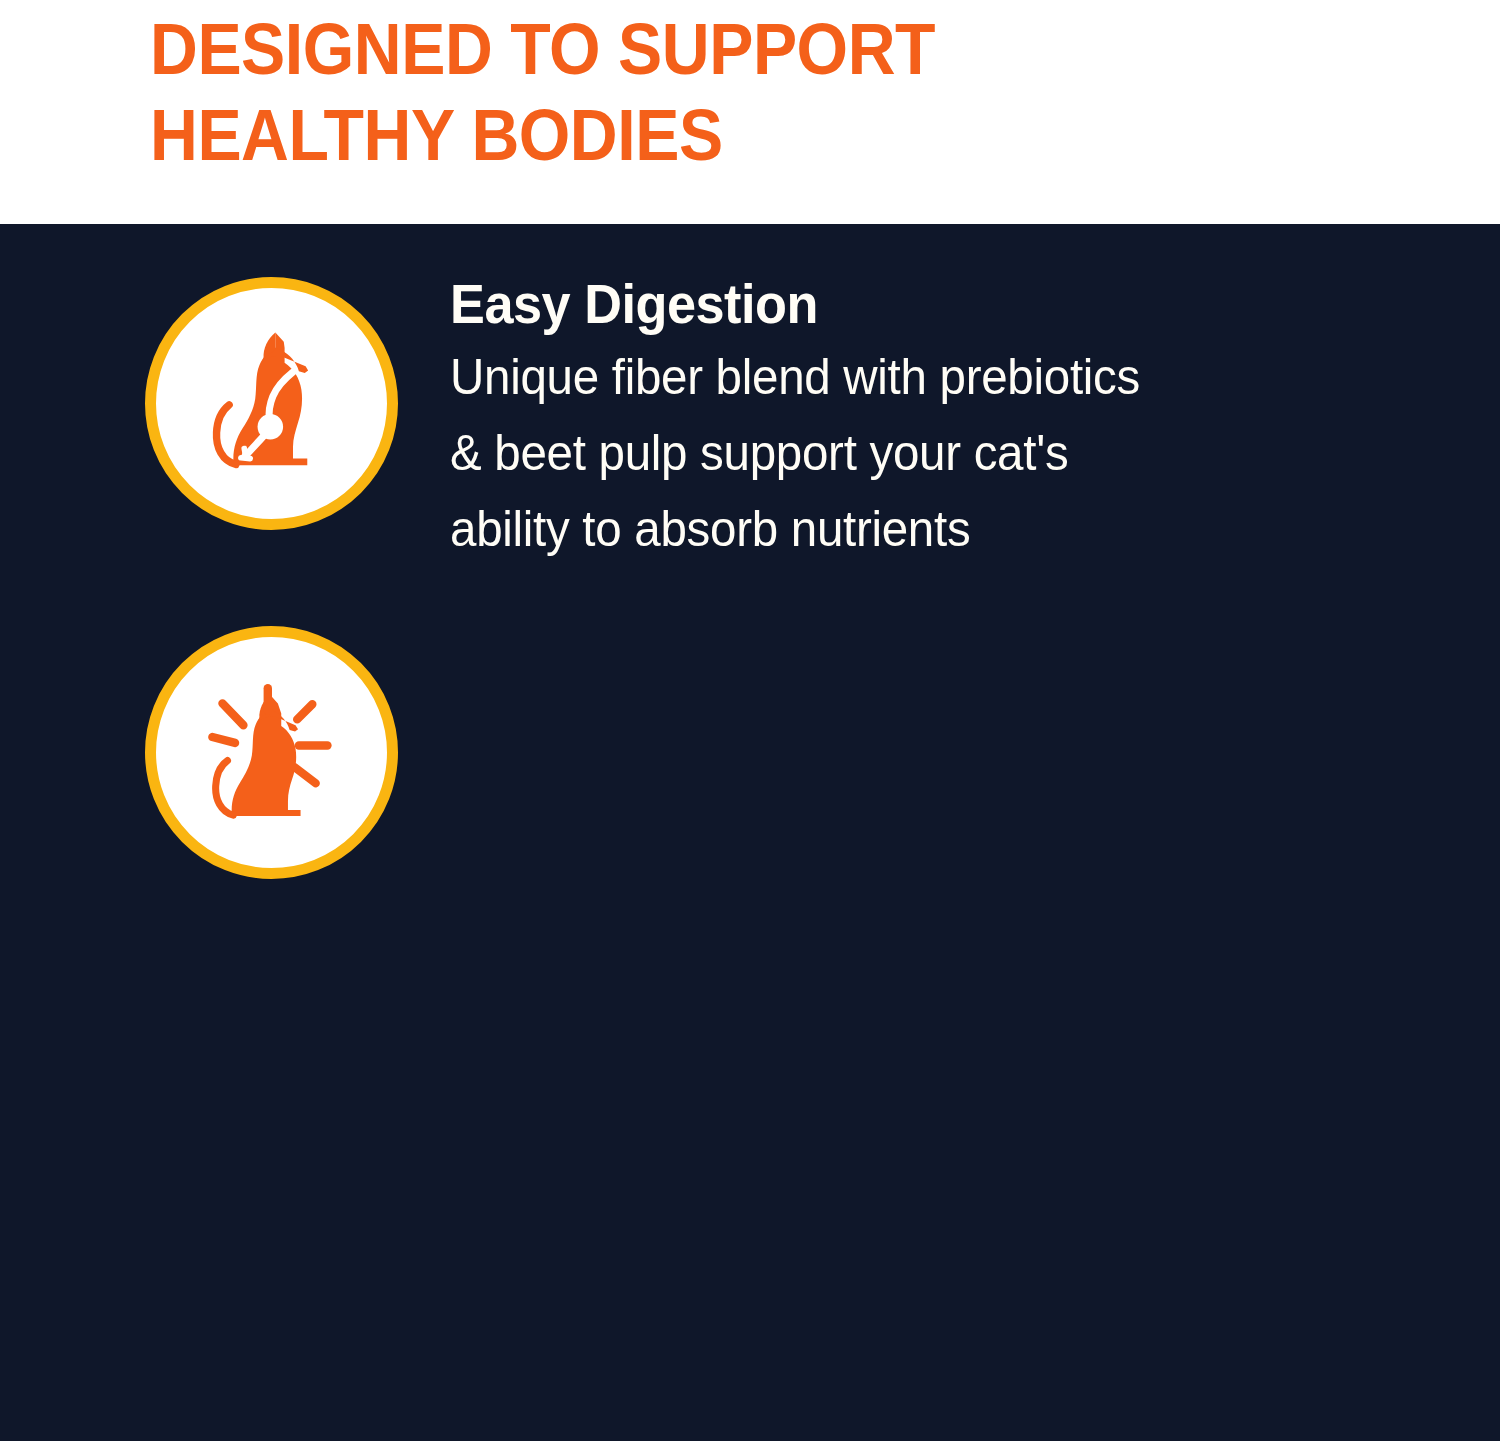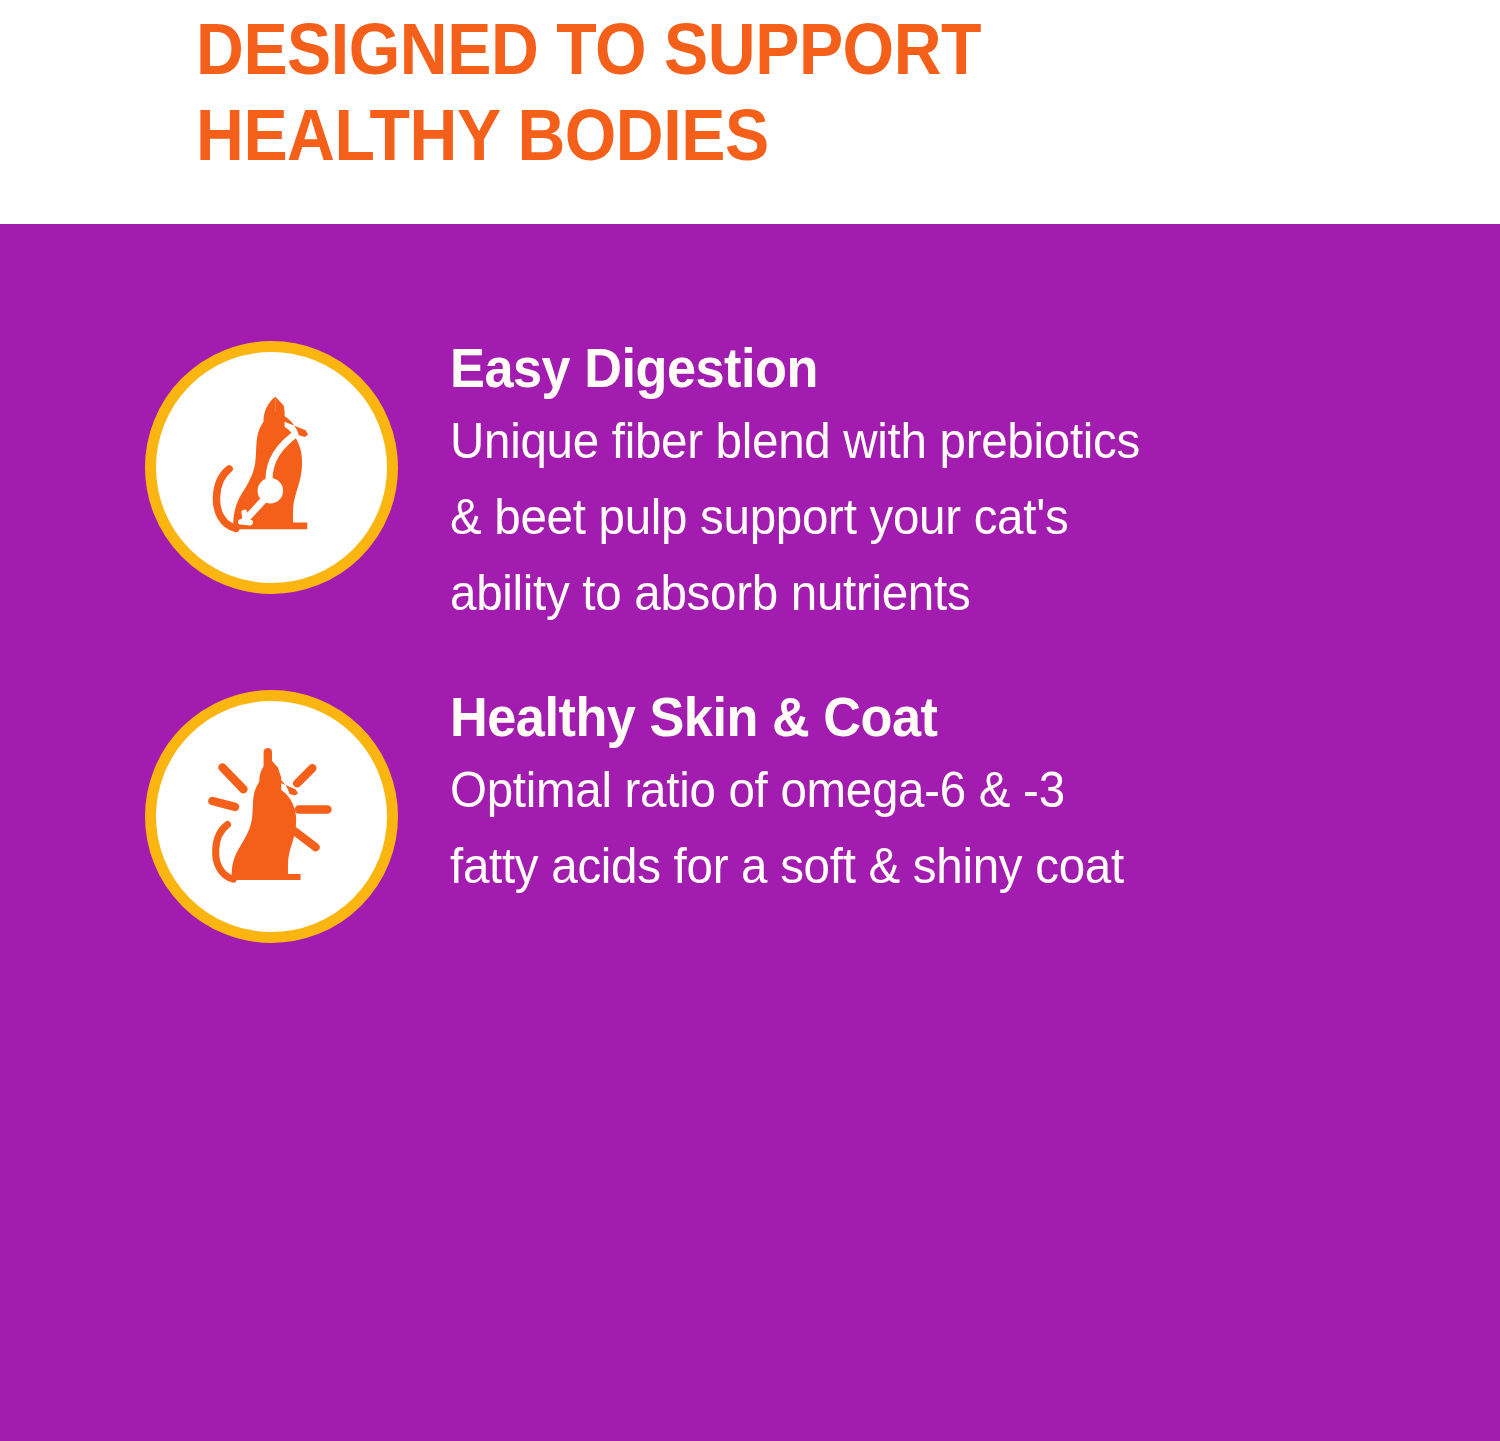--- a/index.html
+++ b/index.html
@@ -13,41 +13,40 @@
     font-family: "Liberation Sans", sans-serif;
     overflow: hidden;
   }
 
   
   .header {
     height: 224px;
     background: #ffffff;
     box-sizing: border-box;
     padding: 6px 0 0 150px;
-    margin-left: 46px;
   }
   .headline {
     color: #f4601a;
     font-family: "Liberation Sans", sans-serif;
     font-weight: bold;
     font-size: 72px;
     line-height: 86px;
     letter-spacing: -0.5px;
     white-space: pre-line;
     transform: scaleX(0.92);
     transform-origin: left top;
     margin: 0;
   }
 
   
   .panel {
     height: 1217px;
-    background: #a21caf;
+    background: #0f172a;
     box-sizing: border-box;
-    padding-top: 113px;
+    padding-top: 49px;
   }
 
   .feature {
     display: flex;
     align-items: flex-start;
     height: 349px;
     box-sizing: border-box;
     padding-left: 145px;
   }
 
@@ -168,21 +167,16 @@
         <g stroke="#f4601a" stroke-width="5" stroke-linecap="round">
           <line x1="20.5" y1="20.5" x2="33" y2="33.5"></line>
           <line x1="47.5" y1="11.5" x2="47.5" y2="24.5"></line>
           <line x1="74" y1="21" x2="65" y2="30"></line>
           <line x1="14.5" y1="40.5" x2="28" y2="44"></line>
           <line x1="83" y1="45.5" x2="66" y2="45.5"></line>
           <line x1="76" y1="68" x2="63.5" y2="58.5"></line>
         </g>
       </svg>
     </div>
-    <div class="ftext">
-      <div class="ftitle">Healthy Skin &amp; Coat</div>
-      <div class="fbody">Optimal ratio of omega-6 &amp; -3
-fatty acids for a soft &amp; shiny coat</div>
-    </div>
   </div>
 
 
 </div>
 
 </body></html>

